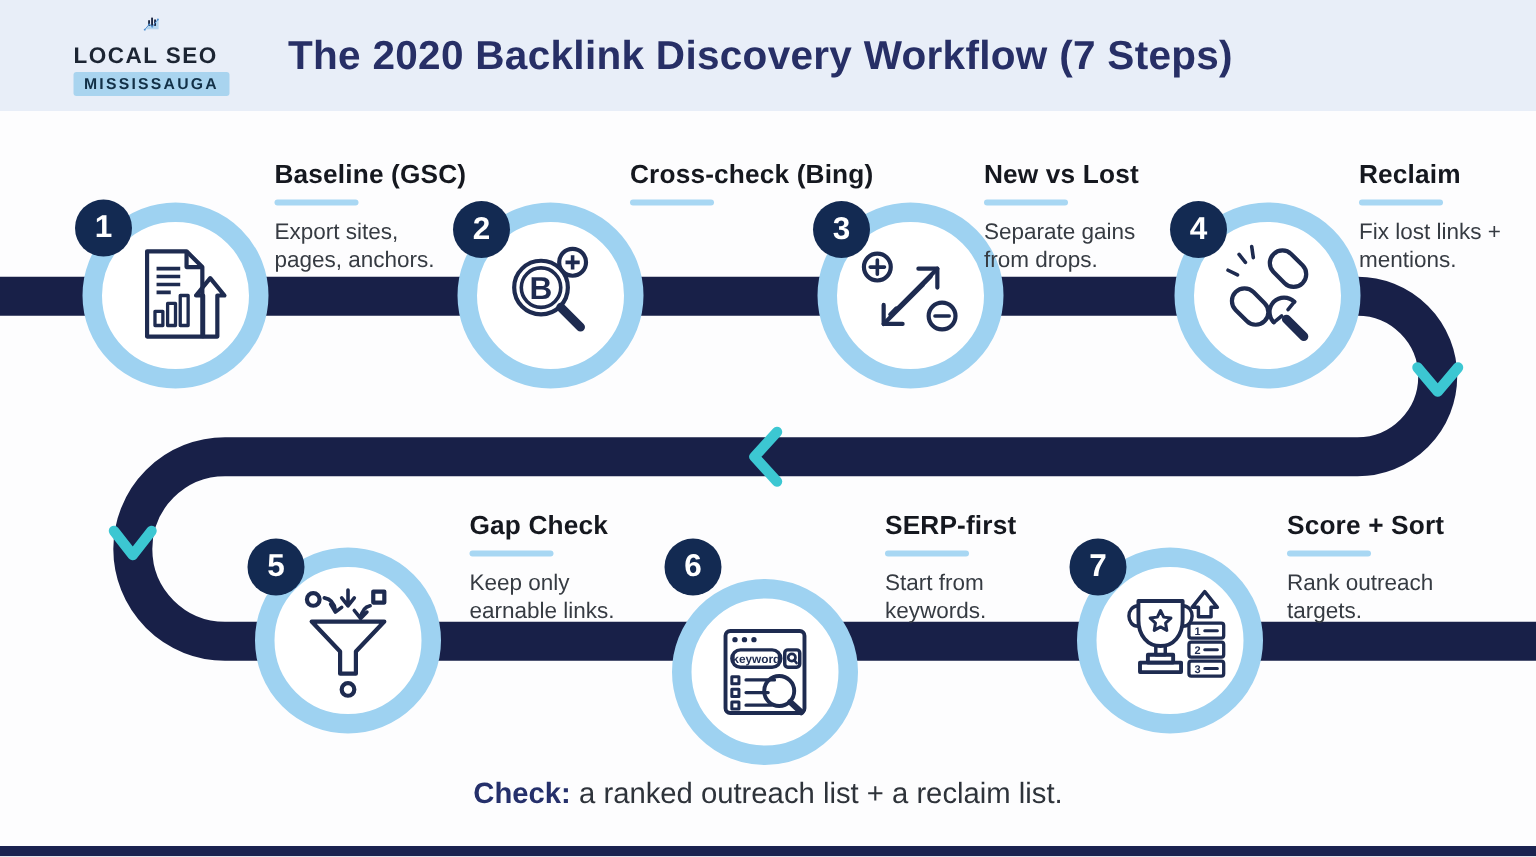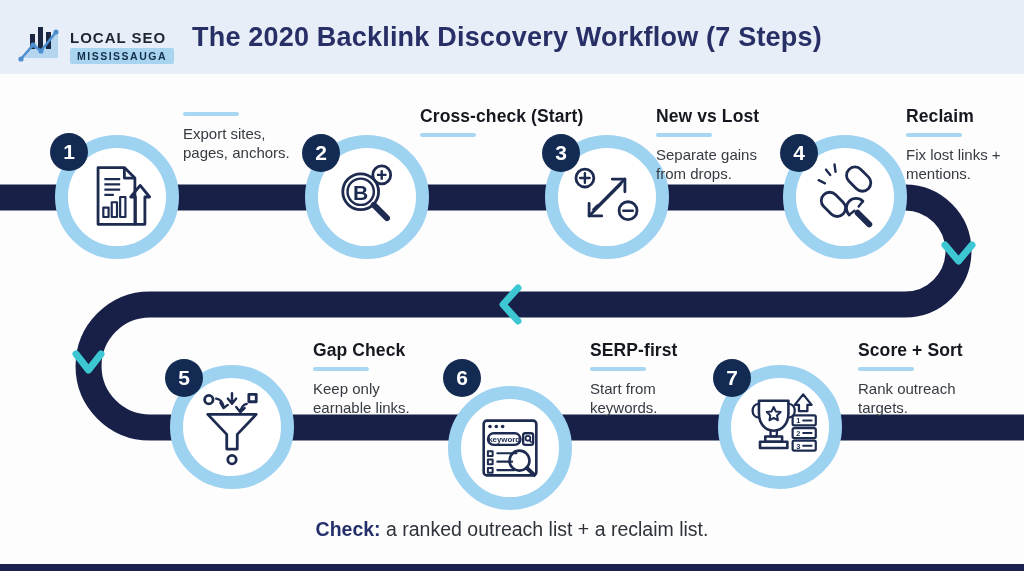--- a/index.html
+++ b/index.html
@@ -2,21 +2,21 @@
 <html><head>
 <meta charset="utf-8">
 <style>
   html,body{margin:0;padding:0;background:#ffffff;}
   #stage{
     position:relative;width:1024px;height:571px;overflow:hidden;
     background:#fdfdfe;font-family:"Liberation Sans",sans-serif;
   }
   
   .header{position:absolute;left:0;top:0;width:1024px;height:74px;background:#e8eef8;}
-  .logo{position:absolute;left:16px;top:10px;width:170px;height:54px;display:flex;align-items:flex-end;gap:8px;}
+  .logo{position:absolute;left:16px;top:10px;width:170px;height:54px;display:flex;align-items:center;gap:8px;flex-direction:column;}
   .logo-text{display:flex;flex-direction:column;gap:2px;}
   .logo-line1{font-size:15px;font-weight:bold;color:#1c2533;letter-spacing:1px;}
   .logo-line2{font-size:10.5px;font-weight:bold;color:#123047;letter-spacing:1.5px;
     background:#a9d4ef;padding:2px 7px;border-radius:2px;align-self:flex-start;}
   .main-title{position:absolute;left:192px;top:22px;width:700px;font-size:27px;font-weight:bold;color:#272f66;letter-spacing:0.2px;}
   
   .road-svg{position:absolute;left:0;top:0;z-index:1;}
   
   .step-circle{position:absolute;width:124px;height:124px;border-radius:50%;
     border:13px solid #9ed2f1;background:#ffffff;box-sizing:border-box;z-index:2;
@@ -77,39 +77,40 @@
       <rect x="25" y="48" width="5" height="9" stroke-width="2.2"></rect>
       <rect x="33" y="43" width="5" height="14" stroke-width="2.2"></rect>
       <rect x="41" y="38" width="5" height="19" stroke-width="2.2"></rect>
       <path d="M60 27 L69 38 H64.5 V64 H55.5 V38 H51 Z"></path>
     </svg>
   </div>
   <div class="badge" style="left:50px;top:133px;">
       <span>1</span>
     </div>
   <div class="step-text" style="left:183px;top:106px;">
+    <div class="step-title">Baseline (GSC)</div>
     <div class="step-underline"></div>
     <div class="step-desc">Export sites, pages, anchors.</div>
   </div>
 
   <div class="step-circle" style="left:305px;top:135px;">
     <svg class="icon-svg" viewBox="0 0 76 76" fill="none" stroke="#1e2b50" stroke-width="2.8" stroke-linejoin="round">
       <circle cx="32" cy="33" r="17"></circle>
       <circle cx="32" cy="33" r="12.5" stroke-width="2.4"></circle>
       <text x="32" y="40.5" font-size="20" font-weight="bold" text-anchor="middle" fill="#1e2b50" stroke="none" font-family="Liberation Sans, sans-serif">B</text>
       <path d="M44.5 45.5 L57 58" stroke-width="6" stroke-linecap="round"></path>
       <circle cx="52" cy="17" r="8.5"></circle>
       <path d="M52 12.5 V21.5 M47.5 17 H56.5" stroke-width="2.4"></path>
     </svg>
   </div>
   <div class="badge" style="left:302px;top:134px;">
       <span>2</span>
     </div>
   <div class="step-text" style="left:420px;top:106px;">
-    <div class="step-title">Cross-check (Start)</div>
+    <div class="step-title">Cross-check (Bing)</div>
     <div class="step-underline"></div>
   </div>
 
   <div class="step-circle" style="left:545px;top:135px;">
     <svg class="icon-svg" viewBox="0 0 76 76" fill="none" stroke="#1e2b50" stroke-width="2.8" stroke-linecap="round" stroke-linejoin="round">
       <path d="M30 46 L55 21"></path>
       <path d="M43 21 H55 V33"></path>
       <path d="M46 31 L21 56"></path>
       <path d="M21 44 V56 H33"></path>
       <path d="M25 50 L29 46 M47 30 L51 26" stroke-width="2.4"></path>

